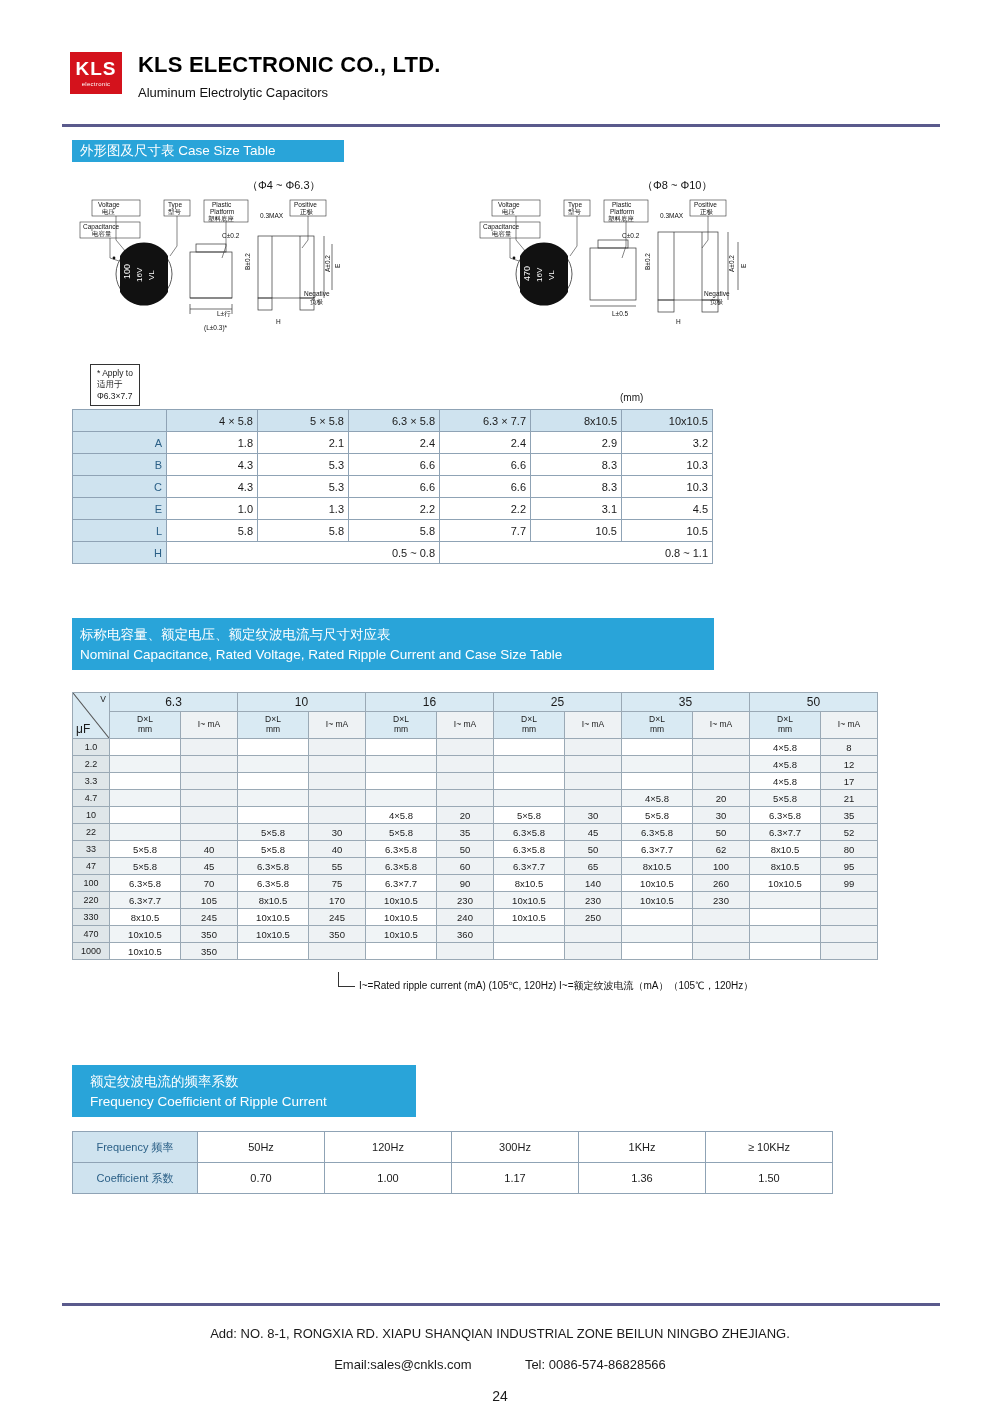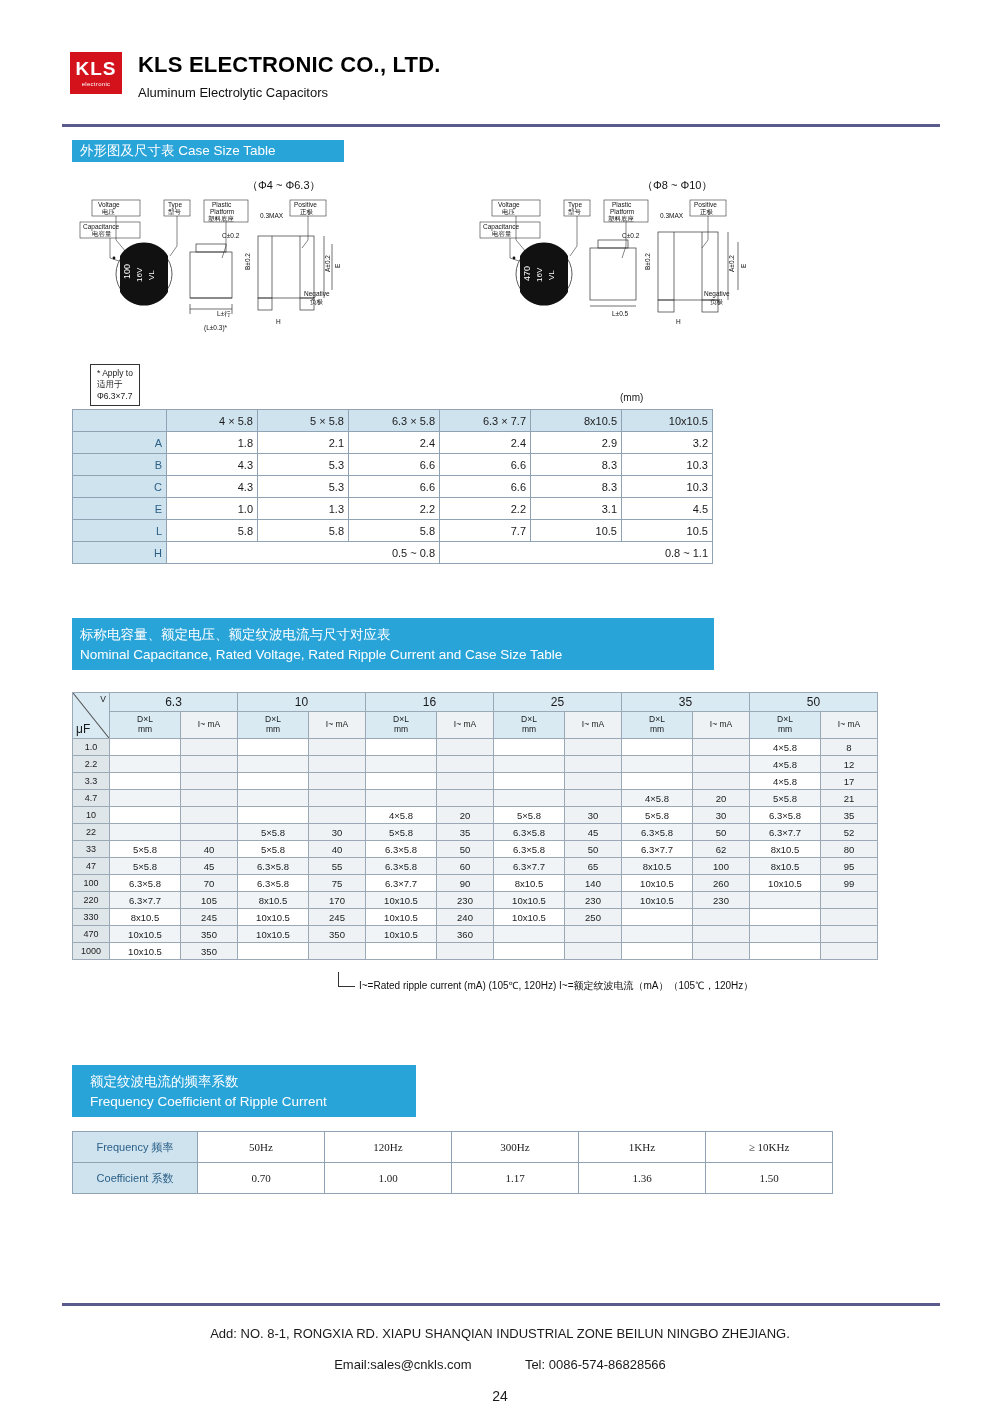--- a/index.html
+++ b/index.html
@@ -66,21 +66,21 @@
   .corner .vlbl{position:absolute;right:3px;top:1px;font-size:8.5px;}
   .corner .ulbl{position:absolute;left:3px;bottom:2px;font-size:12px;}
 
   .footnote{position:absolute;left:338px;top:978px;font-size:10px;color:#111;display:flex;align-items:flex-start;}
   .footnote .elbow{width:16px;height:14px;border-left:1px solid #333;border-bottom:1px solid #333;margin-right:4px;margin-top:-6px;}
 
   
   .tbl-freq{position:absolute;left:72px;top:1131px;font-size:11px;}
   .tbl-freq td{border:1px solid #8fa3b5;text-align:center;height:30px;padding:0 6px;background:#fff;}
   .tbl-freq td.hd{background:#cfe3ef;color:#2a5f86;width:112px;}
-  .tbl-freq td.v{width:114px;font-family:Liberation Serif, serif;}
+  .tbl-freq td.v{width:114px;}
 
   
   .footer{position:absolute;left:0;width:1000px;text-align:center;}
   .f1{top:1326px;font-size:13px;}
   .f2{top:1357px;font-size:13px;}
   .f2 span{display:inline-block;}
   .f2 .sp{width:46px;}
   .pgno{top:1388px;font-size:14px;}
 </style>
 </head>

